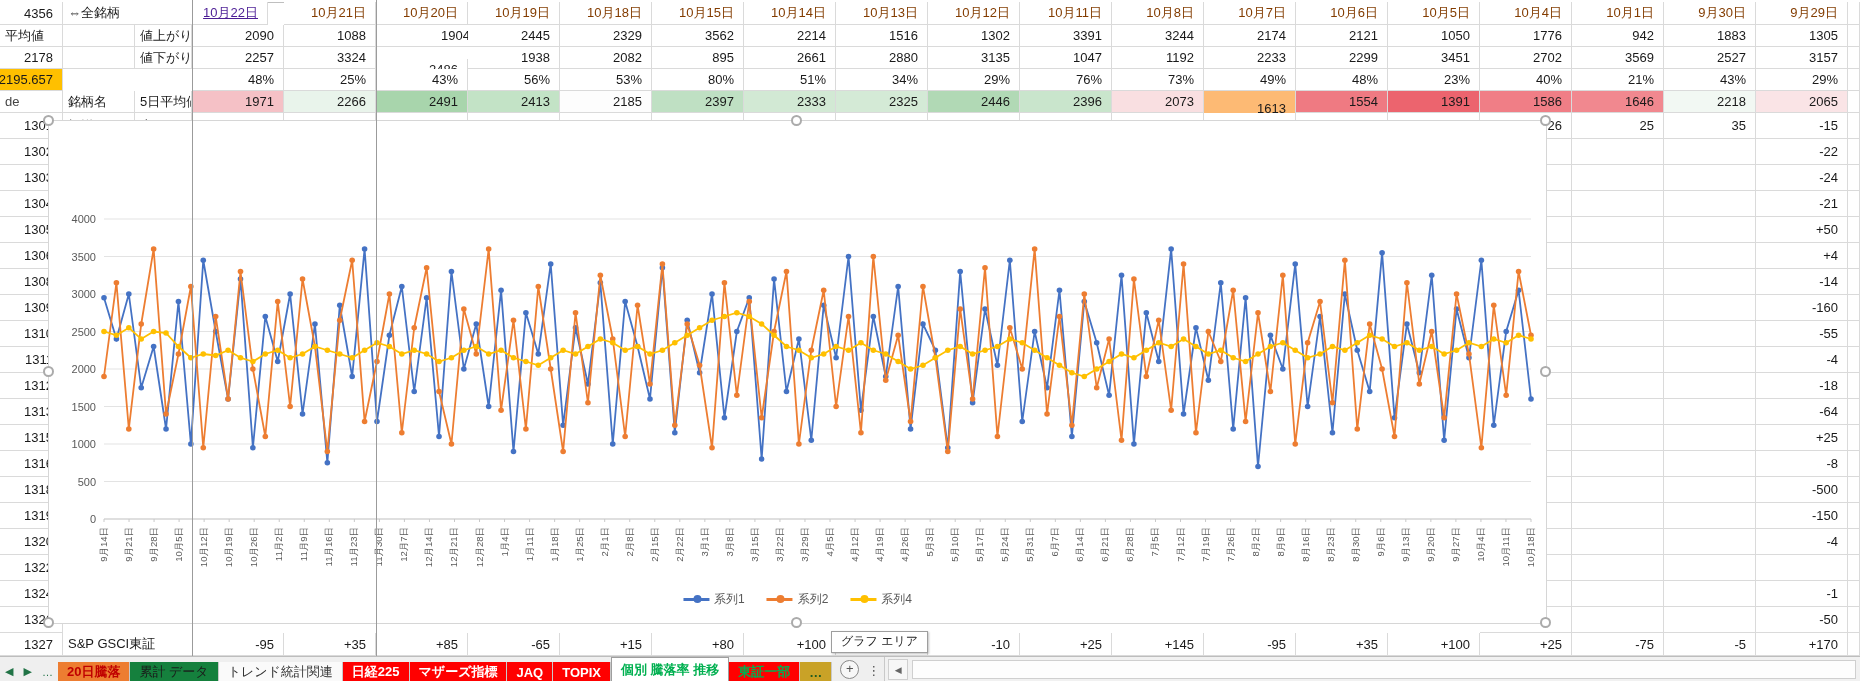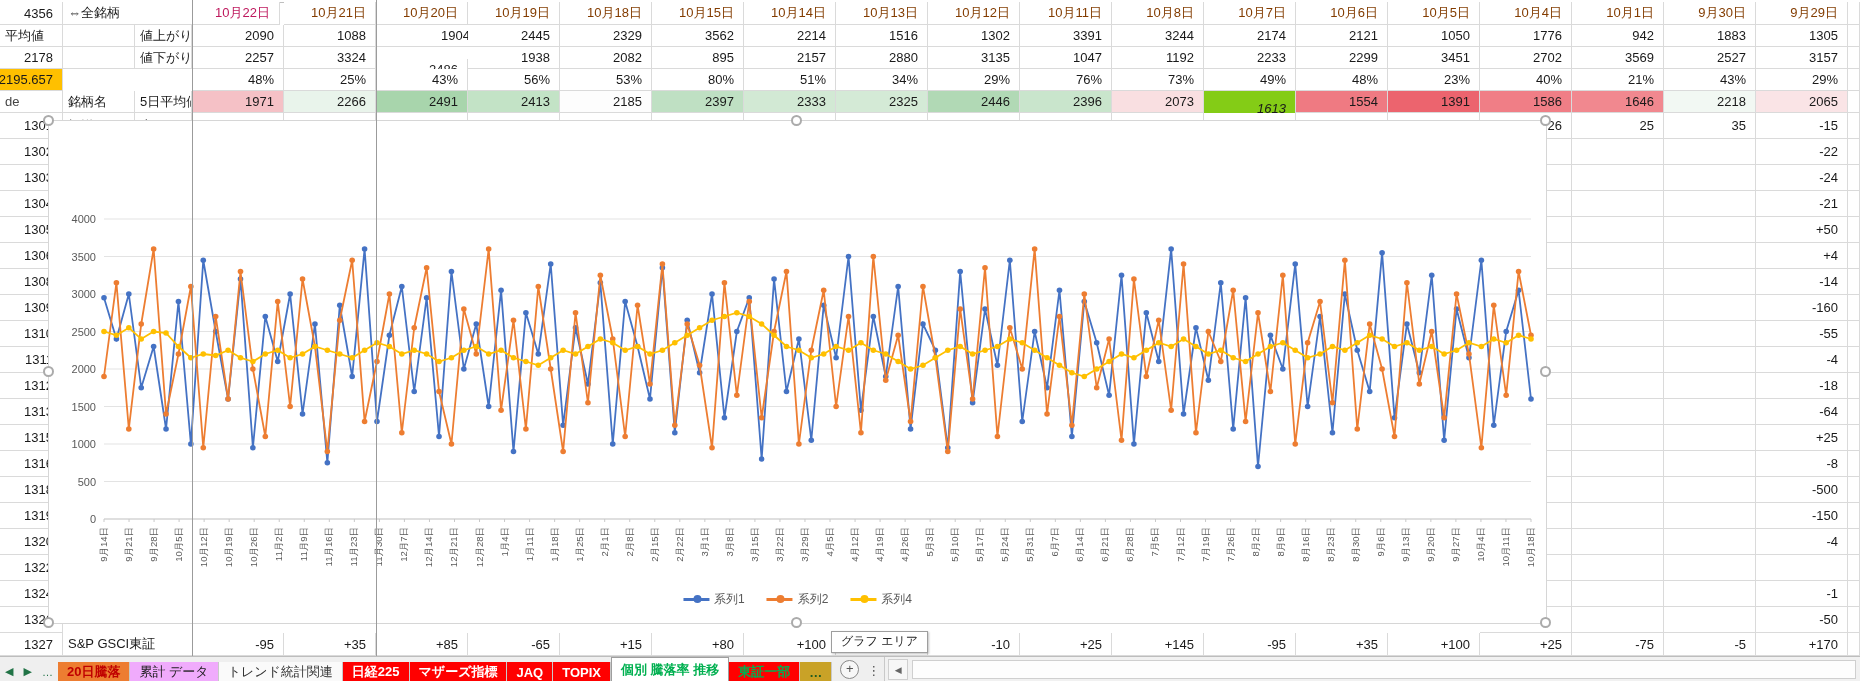--- a/index.html
+++ b/index.html
@@ -56,21 +56,21 @@
   <div class="cell r" style="left:0;top:69px;width:63px;height:22px;background:#FFC000;">2195.657</div>
   <div class="cell l ovf" style="left:70px;top:69px;width:129px;height:22px;margin-top:28px;">⇔騰落平均</div>
   <div class="cell l" style="left:0;top:91px;width:63px;height:22px;color:#444;">de</div>
   <div class="cell l" style="left:63px;top:91px;width:72px;height:22px;">銘柄名</div>
   <div class="cell l" style="left:135px;top:91px;width:57px;height:22px;">5日平均値上</div>
 
   <div class="cell r" style="left:0;top:633px;width:63px;height:23px;">1327</div>
   <div class="cell l ovf" style="left:63px;top:633px;width:129px;height:23px;">S&amp;P GSCI東証</div>
 
   <div id="gen-cells">
-      <div class="cell r" style="left: 192px; top: 2px; width: 88px; height: 23px; color: #be185d;">10月22日</div>
+      <div class="cell r" style="left: 192px; top: 2px; width: 76px; height: 23px; color: #4c1d95; text-decoration: underline;">10月22日</div>
       <div class="cell r" style="left: 192px; top: 25px; width: 92px; height: 22px;">2090</div>
       <div class="cell r" style="left: 192px; top: 47px; width: 92px; height: 22px;">2257</div>
       <div class="cell r" style="left: 192px; top: 69px; width: 92px; height: 22px;">48%</div>
       <div class="cell r" style="left: 192px; top: 91px; width: 92px; height: 22px; background: rgb(245, 193, 198);">1971</div>
       <div class="cell r" style="left: 284px; top: 2px; width: 92px; height: 23px; color: rgb(131, 60, 0);">10月21日</div>
       <div class="cell r" style="left: 284px; top: 25px; width: 92px; height: 22px;">1088</div>
       <div class="cell r" style="left: 284px; top: 47px; width: 92px; height: 22px;">3324</div>
       <div class="cell r" style="left: 284px; top: 69px; width: 92px; height: 22px;">25%</div>
       <div class="cell r" style="left: 284px; top: 91px; width: 92px; height: 22px; background: rgb(233, 244, 235);">2266</div>
       <div class="cell r" style="left: 376px; top: 2px; width: 92px; height: 23px; color: rgb(131, 60, 0);">10月20日</div>
@@ -88,21 +88,21 @@
       <div class="cell r" style="left: 560px; top: 47px; width: 92px; height: 22px;">2082</div>
       <div class="cell r" style="left: 560px; top: 69px; width: 92px; height: 22px;">53%</div>
       <div class="cell r" style="left: 560px; top: 91px; width: 92px; height: 22px; background: rgb(253, 253, 253);">2185</div>
       <div class="cell r" style="left: 652px; top: 2px; width: 92px; height: 23px; color: rgb(131, 60, 0);">10月15日</div>
       <div class="cell r" style="left: 652px; top: 25px; width: 92px; height: 22px;">3562</div>
       <div class="cell r" style="left: 652px; top: 47px; width: 92px; height: 22px;">895</div>
       <div class="cell r" style="left: 652px; top: 69px; width: 92px; height: 22px;">80%</div>
       <div class="cell r" style="left: 652px; top: 91px; width: 92px; height: 22px; background: rgb(191, 224, 195);">2397</div>
       <div class="cell r" style="left: 744px; top: 2px; width: 92px; height: 23px; color: rgb(131, 60, 0);">10月14日</div>
       <div class="cell r" style="left: 744px; top: 25px; width: 92px; height: 22px;">2214</div>
-      <div class="cell r" style="left: 744px; top: 47px; width: 92px; height: 22px;">2157</div>
+      <div class="cell r" style="left: 744px; top: 47px; width: 92px; height: 22px;">2661</div>
       <div class="cell r" style="left: 744px; top: 69px; width: 92px; height: 22px;">51%</div>
       <div class="cell r" style="left: 744px; top: 91px; width: 92px; height: 22px; background: rgb(210, 233, 212);">2333</div>
       <div class="cell r" style="left: 836px; top: 2px; width: 92px; height: 23px; color: rgb(131, 60, 0);">10月13日</div>
       <div class="cell r" style="left: 836px; top: 25px; width: 92px; height: 22px;">1516</div>
       <div class="cell r" style="left: 836px; top: 47px; width: 92px; height: 22px;">2880</div>
       <div class="cell r" style="left: 836px; top: 69px; width: 92px; height: 22px;">34%</div>
       <div class="cell r" style="left: 836px; top: 91px; width: 92px; height: 22px; background: rgb(212, 234, 214);">2325</div>
       <div class="cell r" style="left: 928px; top: 2px; width: 92px; height: 23px; color: rgb(131, 60, 0);">10月12日</div>
       <div class="cell r" style="left: 928px; top: 25px; width: 92px; height: 22px;">1302</div>
       <div class="cell r" style="left: 928px; top: 47px; width: 92px; height: 22px;">3135</div>
@@ -115,21 +115,21 @@
       <div class="cell r" style="left: 1020px; top: 91px; width: 92px; height: 22px; background: rgb(201, 229, 204);">2396</div>
       <div class="cell r" style="left: 1112px; top: 2px; width: 92px; height: 23px; color: rgb(131, 60, 0);">10月8日</div>
       <div class="cell r" style="left: 1112px; top: 25px; width: 92px; height: 22px;">3244</div>
       <div class="cell r" style="left: 1112px; top: 47px; width: 92px; height: 22px;">1192</div>
       <div class="cell r" style="left: 1112px; top: 69px; width: 92px; height: 22px;">73%</div>
       <div class="cell r" style="left: 1112px; top: 91px; width: 92px; height: 22px; background: rgb(249, 223, 225);">2073</div>
       <div class="cell r" style="left: 1204px; top: 2px; width: 92px; height: 23px; color: rgb(131, 60, 0);">10月7日</div>
       <div class="cell r" style="left: 1204px; top: 25px; width: 92px; height: 22px;">2174</div>
       <div class="cell r" style="left: 1204px; top: 47px; width: 92px; height: 22px;">2233</div>
       <div class="cell r" style="left: 1204px; top: 69px; width: 92px; height: 22px;">49%</div>
-      <div class="cell r" style="left: 1204px; top: 91px; width: 92px; height: 36px; background: #84cc16; font-style: italic;">1613</div>
+      <div class="cell r" style="left: 1204px; top: 91px; width: 92px; height: 36px; background: #fdba74;">1613</div>
       <div class="cell r" style="left: 1296px; top: 2px; width: 92px; height: 23px; color: rgb(131, 60, 0);">10月6日</div>
       <div class="cell r" style="left: 1296px; top: 25px; width: 92px; height: 22px;">2121</div>
       <div class="cell r" style="left: 1296px; top: 47px; width: 92px; height: 22px;">2299</div>
       <div class="cell r" style="left: 1296px; top: 69px; width: 92px; height: 22px;">48%</div>
       <div class="cell r" style="left: 1296px; top: 91px; width: 92px; height: 22px; background: rgb(239, 122, 130);">1554</div>
       <div class="cell r" style="left: 1388px; top: 2px; width: 92px; height: 23px; color: rgb(131, 60, 0);">10月5日</div>
       <div class="cell r" style="left: 1388px; top: 25px; width: 92px; height: 22px;">1050</div>
       <div class="cell r" style="left: 1388px; top: 47px; width: 92px; height: 22px;">3451</div>
       <div class="cell r" style="left: 1388px; top: 69px; width: 92px; height: 22px;">23%</div>
       <div class="cell r" style="left: 1388px; top: 91px; width: 92px; height: 22px; background: rgb(236, 100, 110);">1391</div>
@@ -838,21 +838,21 @@
   <div class="handle" style="left:1540px;top:617px;"></div>
 
   <div id="tooltip">グラフ エリア</div>
 
   <div id="tabbar">
     <span class="nav-ic">◀</span>
     <span class="nav-ic">▶</span>
     <span class="nav-ic">…</span>
     <div id="tabs-holder" style="display:flex;align-items:flex-end;">
         <div class="tab" style="background: rgb(237, 125, 49); color: rgb(192, 0, 0); font-weight: bold;">20日騰落</div>
-        <div class="tab" style="background: #f0abfc; color: rgb(26, 26, 26);">累計 データ</div>
+        <div class="tab" style="background: #15803d; color: rgb(26, 26, 26);">累計 データ</div>
         <div class="tab" style="background: rgb(250, 250, 250); color: rgb(51, 51, 51);">トレンド統計関連</div>
         <div class="tab" style="background: rgb(255, 0, 0); color: rgb(255, 255, 255); font-weight: bold;">日経225</div>
         <div class="tab" style="background: rgb(255, 0, 0); color: rgb(255, 255, 255); font-weight: bold;">マザーズ指標</div>
         <div class="tab" style="background: rgb(255, 0, 0); color: rgb(255, 255, 255); font-weight: bold;">JAQ</div>
         <div class="tab" style="background: rgb(255, 0, 0); color: rgb(255, 255, 255); font-weight: bold;">TOPIX</div>
         <div class="tab active" style="background: rgb(255, 255, 255); color: rgb(0, 176, 80); font-weight: bold;">個別 騰落率 推移</div>
         <div class="tab" style="background: rgb(255, 0, 0); color: rgb(0, 176, 80); font-weight: bold;">東証一部</div>
         <div class="tab" style="background: rgb(201, 162, 39); color: rgb(33, 92, 33); font-weight: bold;">…</div>
       </div>
     <div id="addsheet">+</div>

